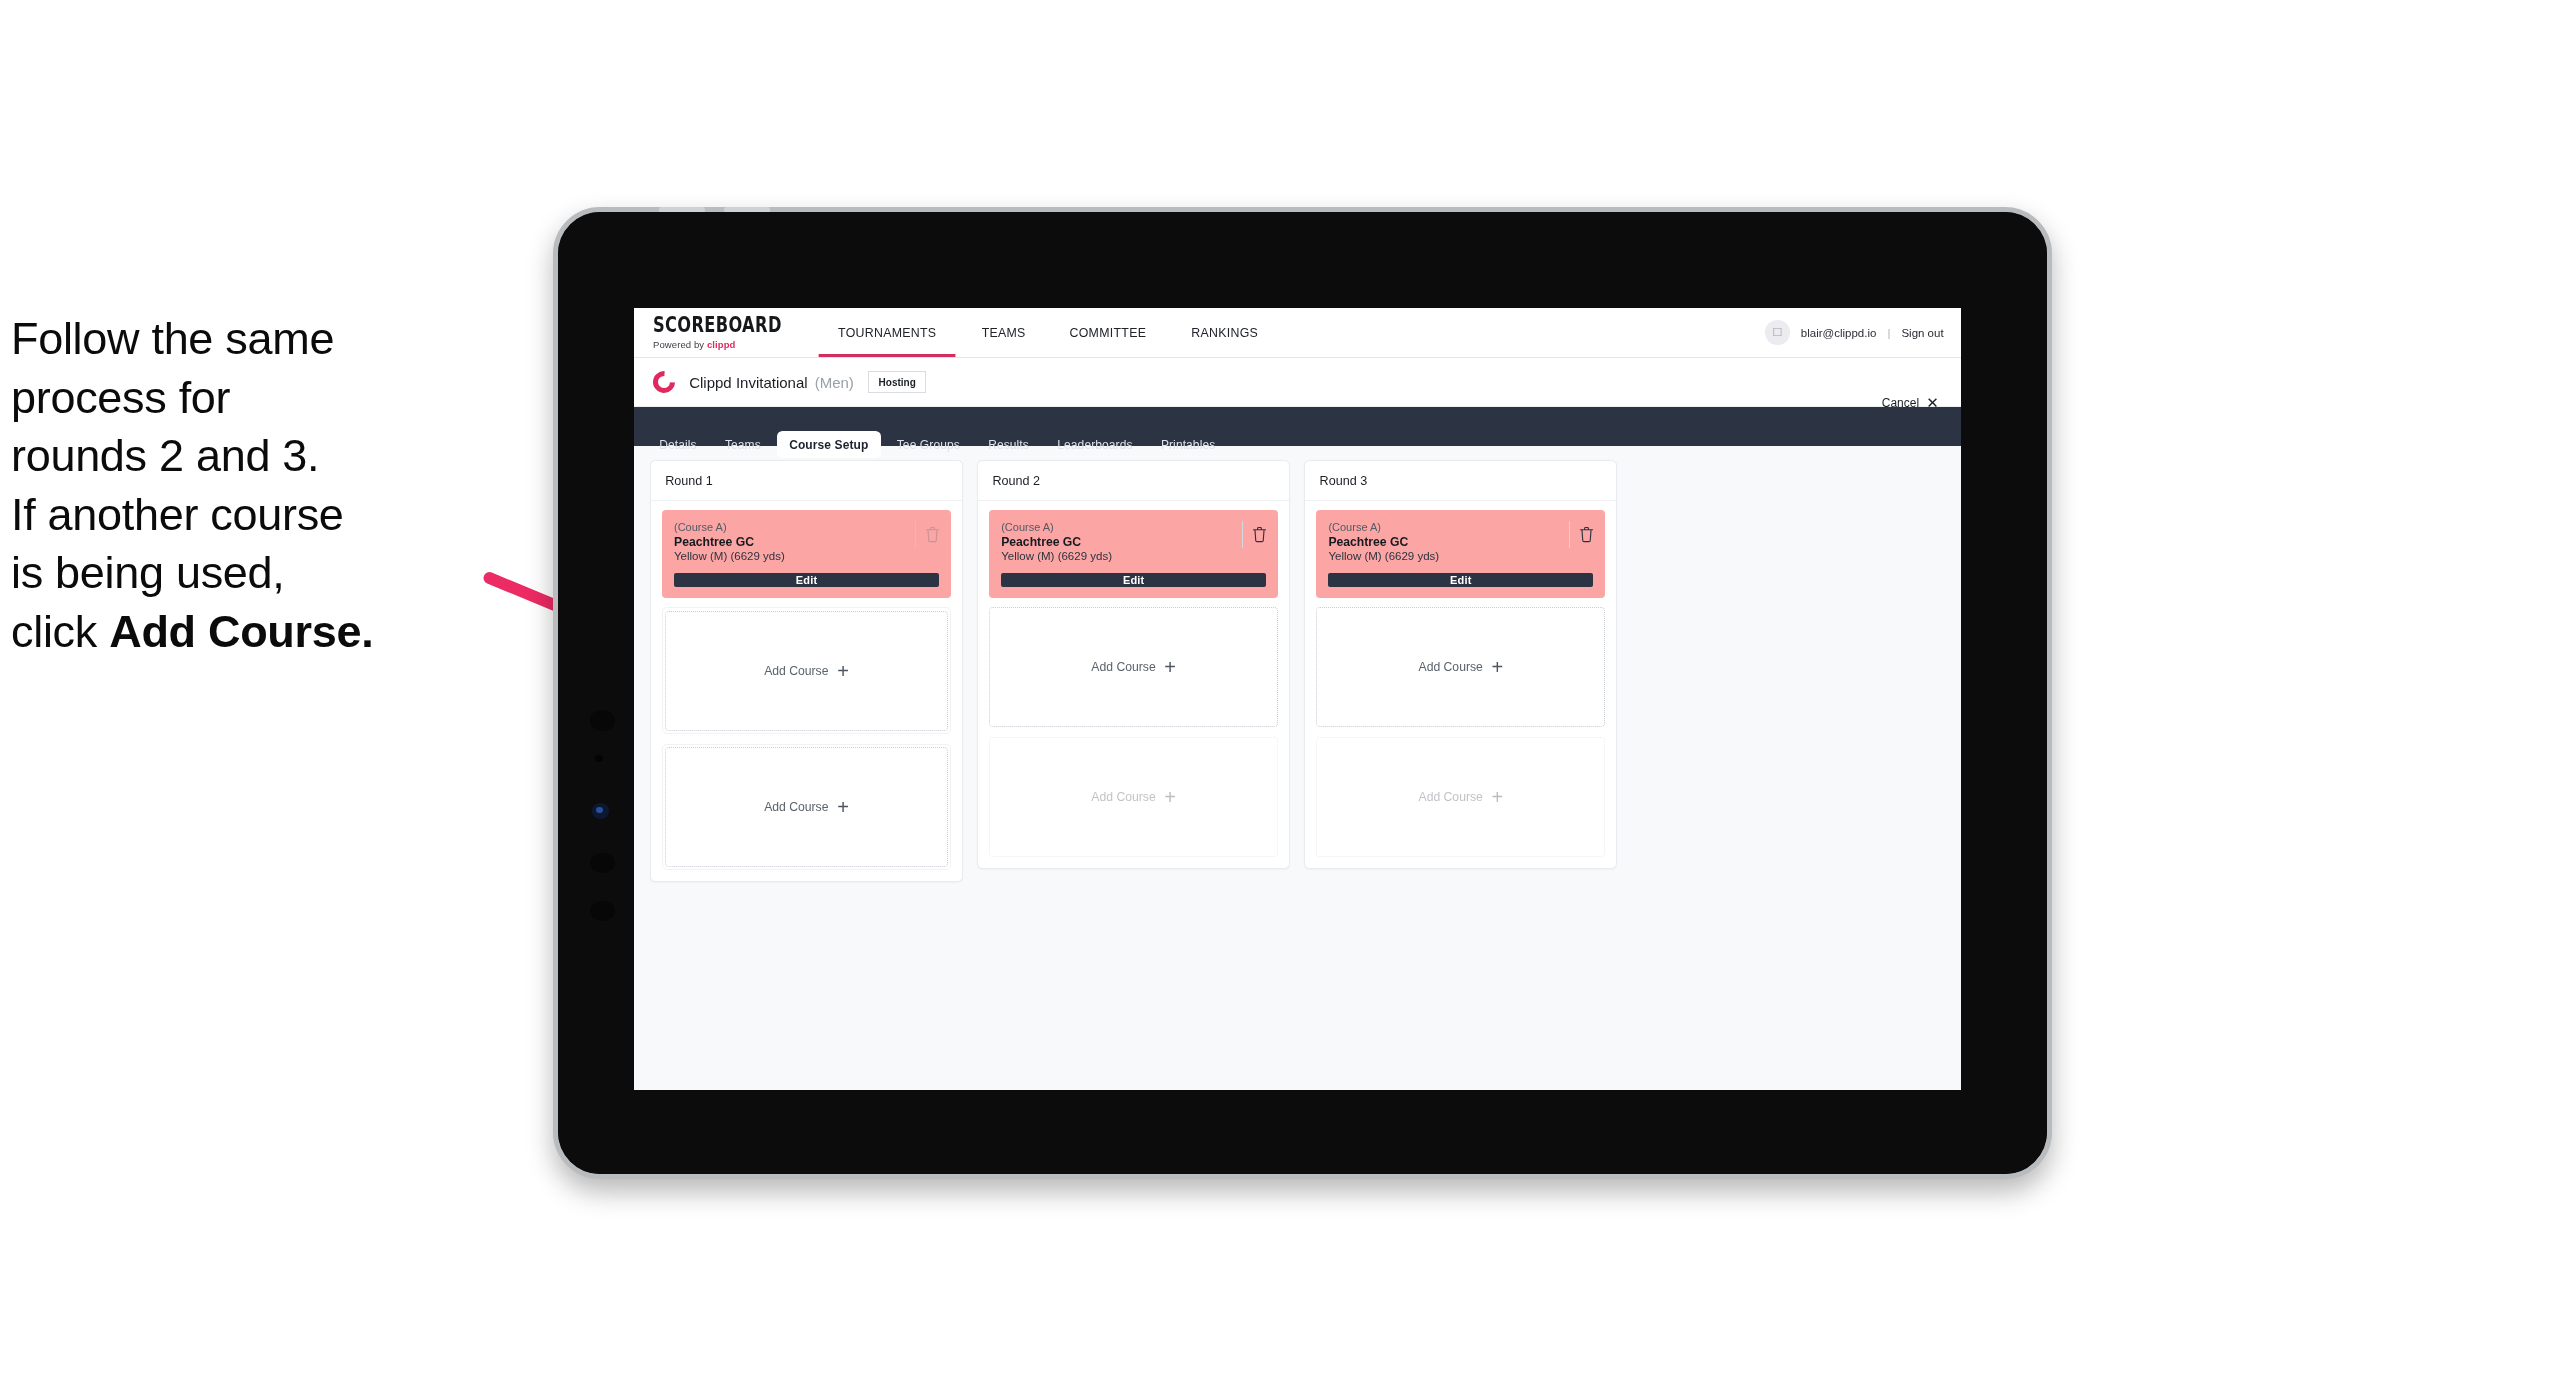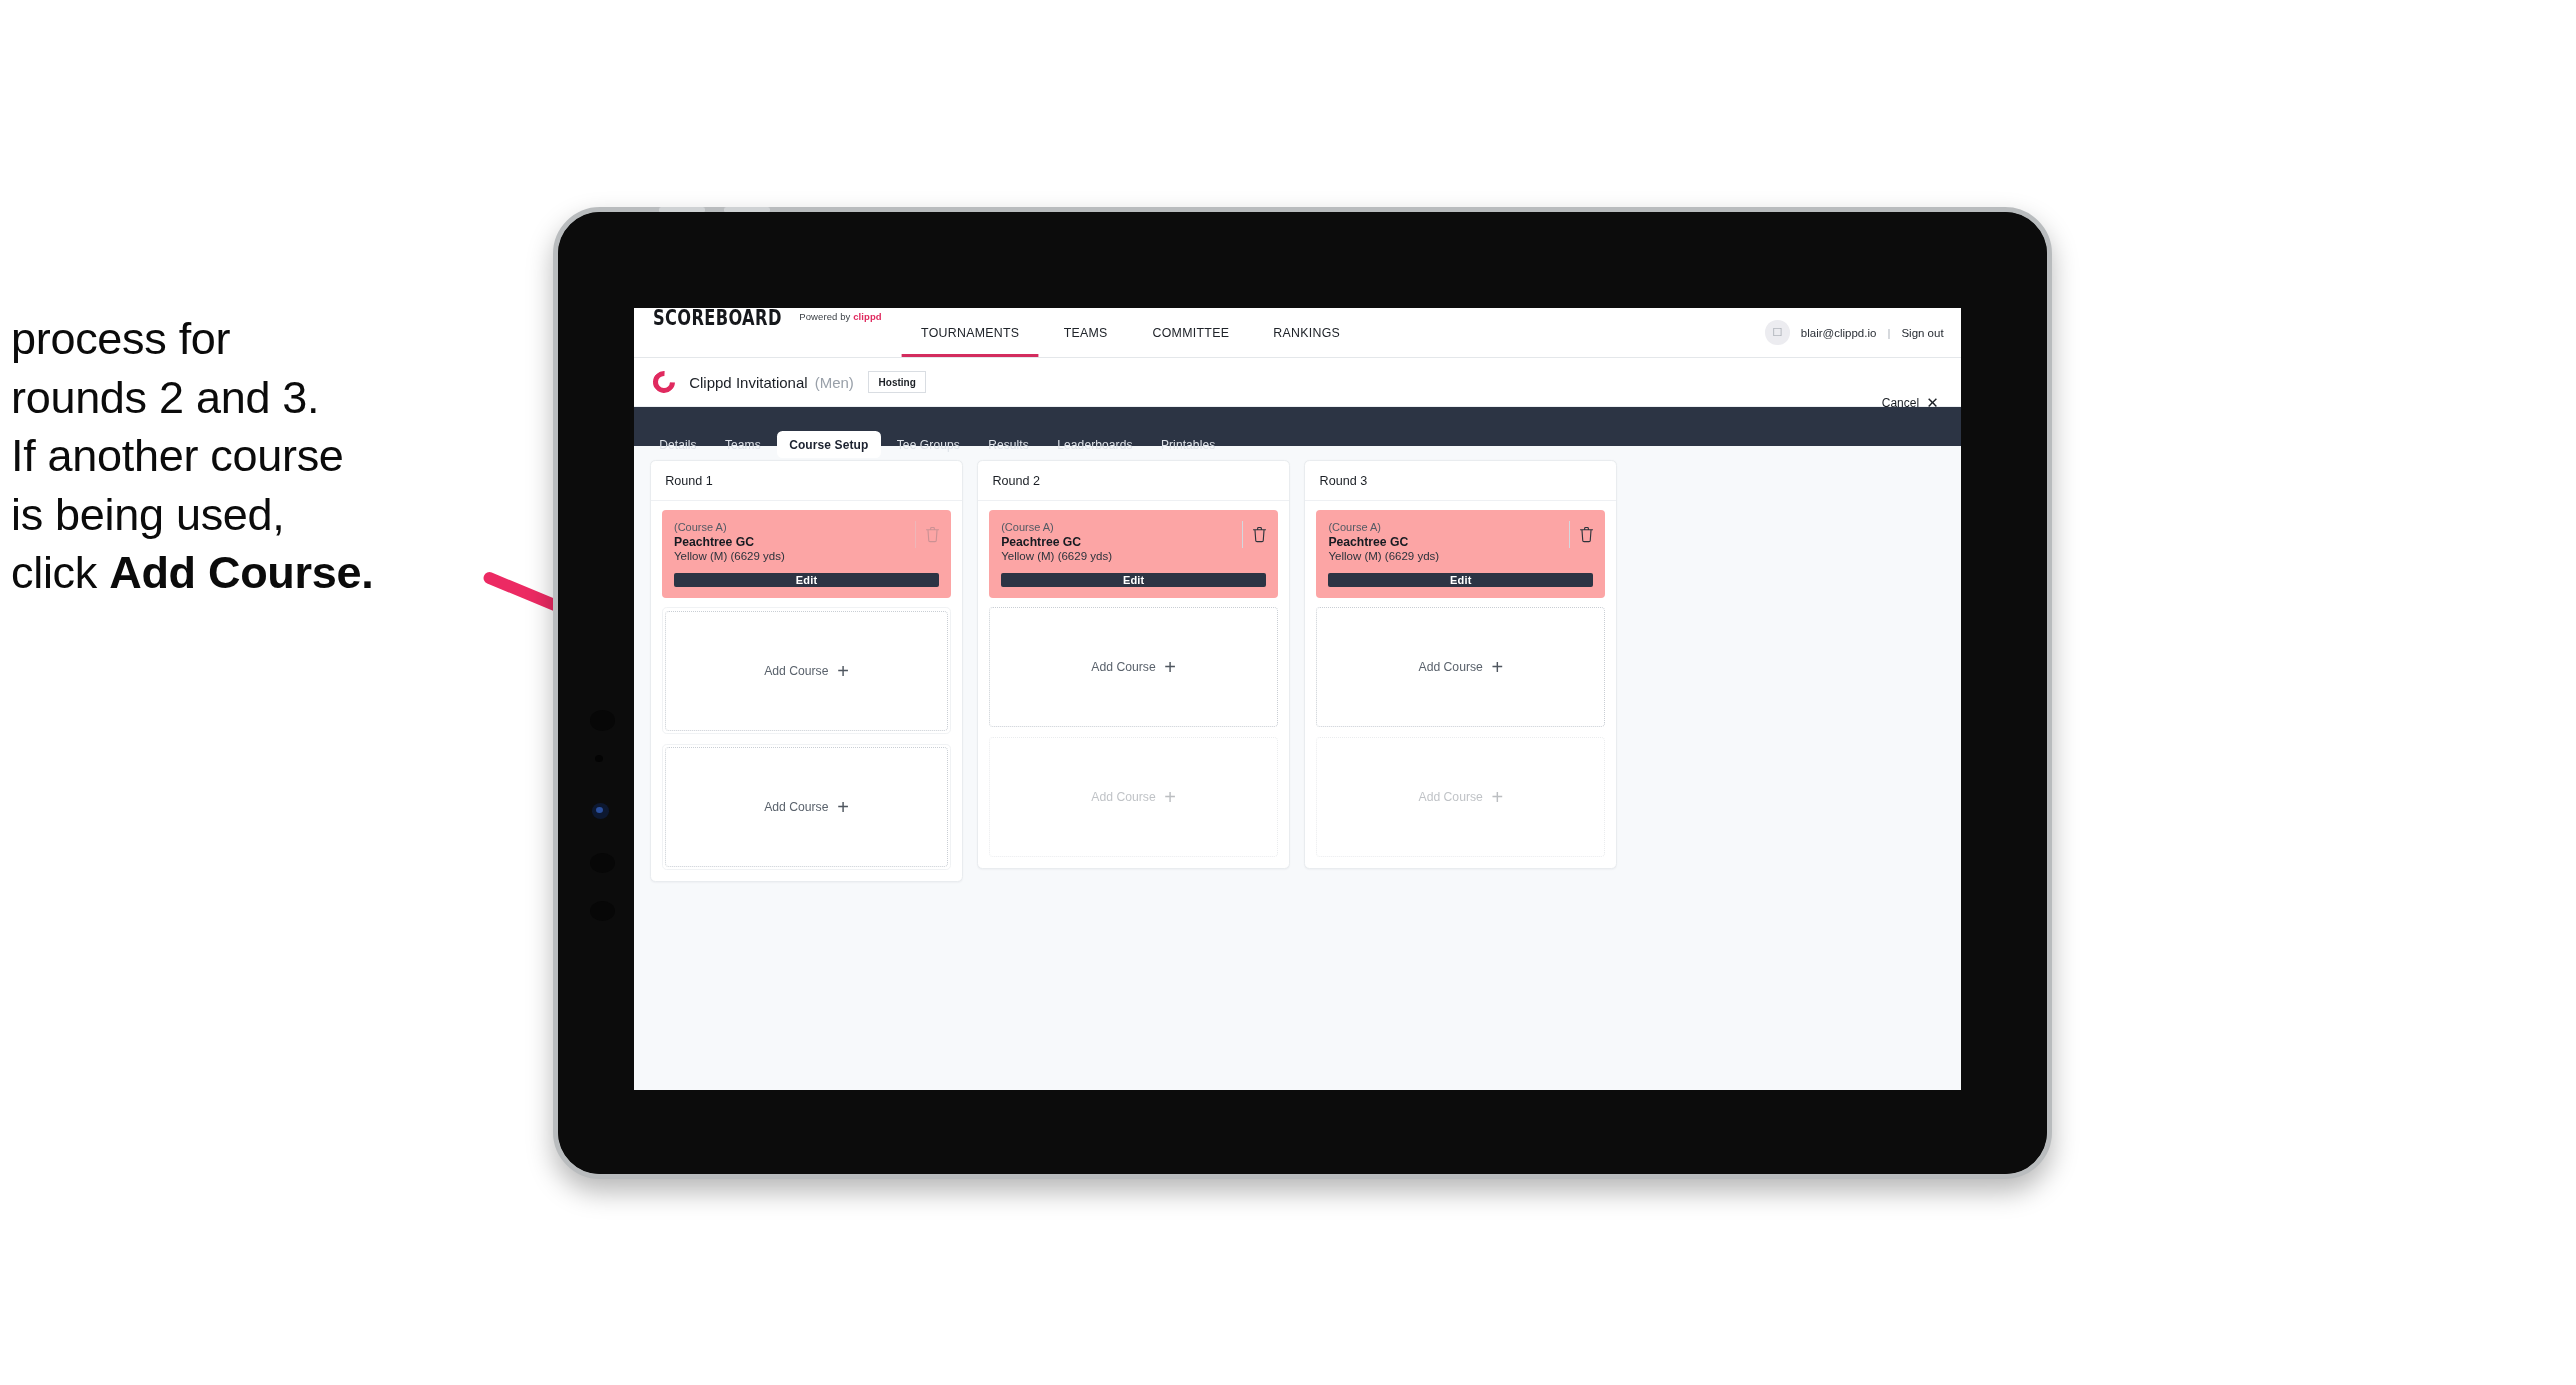--- a/index.html
+++ b/index.html
@@ -64,21 +64,21 @@
     overflow: hidden;
   }
 
   
   .topbar {
     height: 50px; background: #ffffff;
     display: flex; align-items: stretch;
     border-bottom: 0.8px solid #e4e7ea;
     position: relative;
   }
-  .brand { display: flex; flex-direction: row; justify-content: center; padding: 0 16px 0 19px; }
+  .brand { display: flex; flex-direction: column; justify-content: center; padding: 0 16px 0 19px; }
   .brand-title {
     font-family: "Liberation Sans Narrow", "DejaVu Sans Condensed", "Liberation Sans", sans-serif;
     font-weight: 700; font-size: 20.5px; letter-spacing: 0.4px;
     color: #16181c; transform: scaleX(.88); transform-origin: left center;
     line-height: 1;
   }
   .brand-sub { font-size: 9.5px; color: #3a3f45; margin-top: 3.2px; letter-spacing: 0.1px; }
   .brand-sub .pink { color: #e02a5f; font-weight: 700; }
 
   .mainnav { display: flex; align-items: stretch; }
@@ -208,20 +208,21 @@
     padding: 2.4px;
     background: #fff;
   }
 </style>
 </head>
 <body>
 
 <div class="stage">
 
   <div class="annotation">
+    <div>Follow the same</div>
     <div>process for</div>
     <div>rounds 2 and 3.</div>
     <div>If another course</div>
     <div>is being used,</div>
     <div><span>click </span><b>Add Course.</b></div>
   </div>
 
   <svg class="arrow-svg" viewBox="0 0 460 260">
     <line x1="60" y1="52" x2="375" y2="183" stroke="#EC2A63" stroke-width="15" stroke-linecap="round"></line>
     <polygon points="408,200 318,156 334,224" fill="#EC2A63"></polygon>

